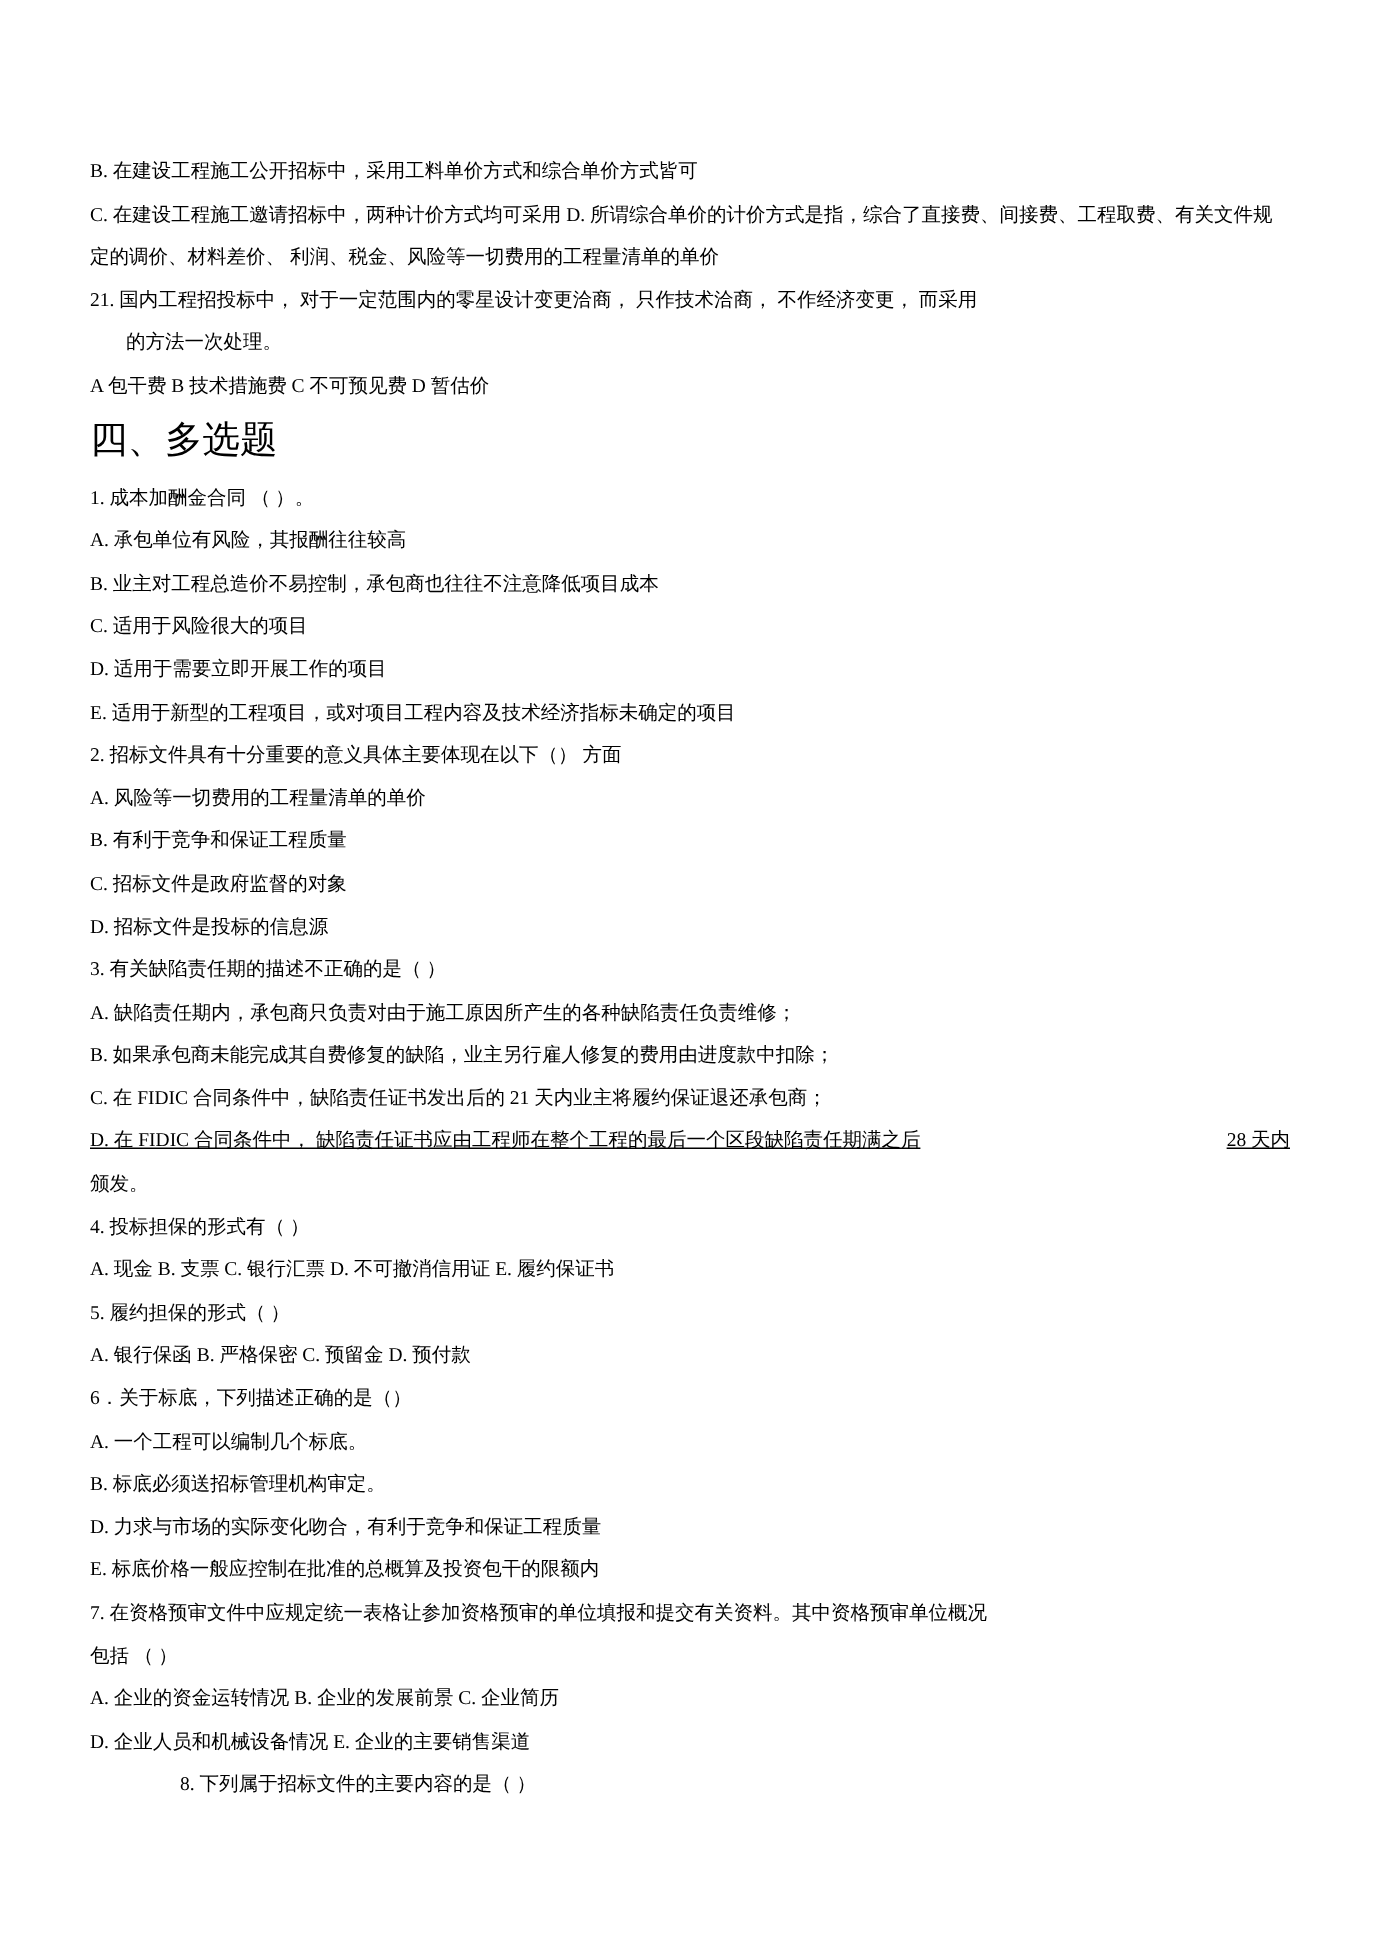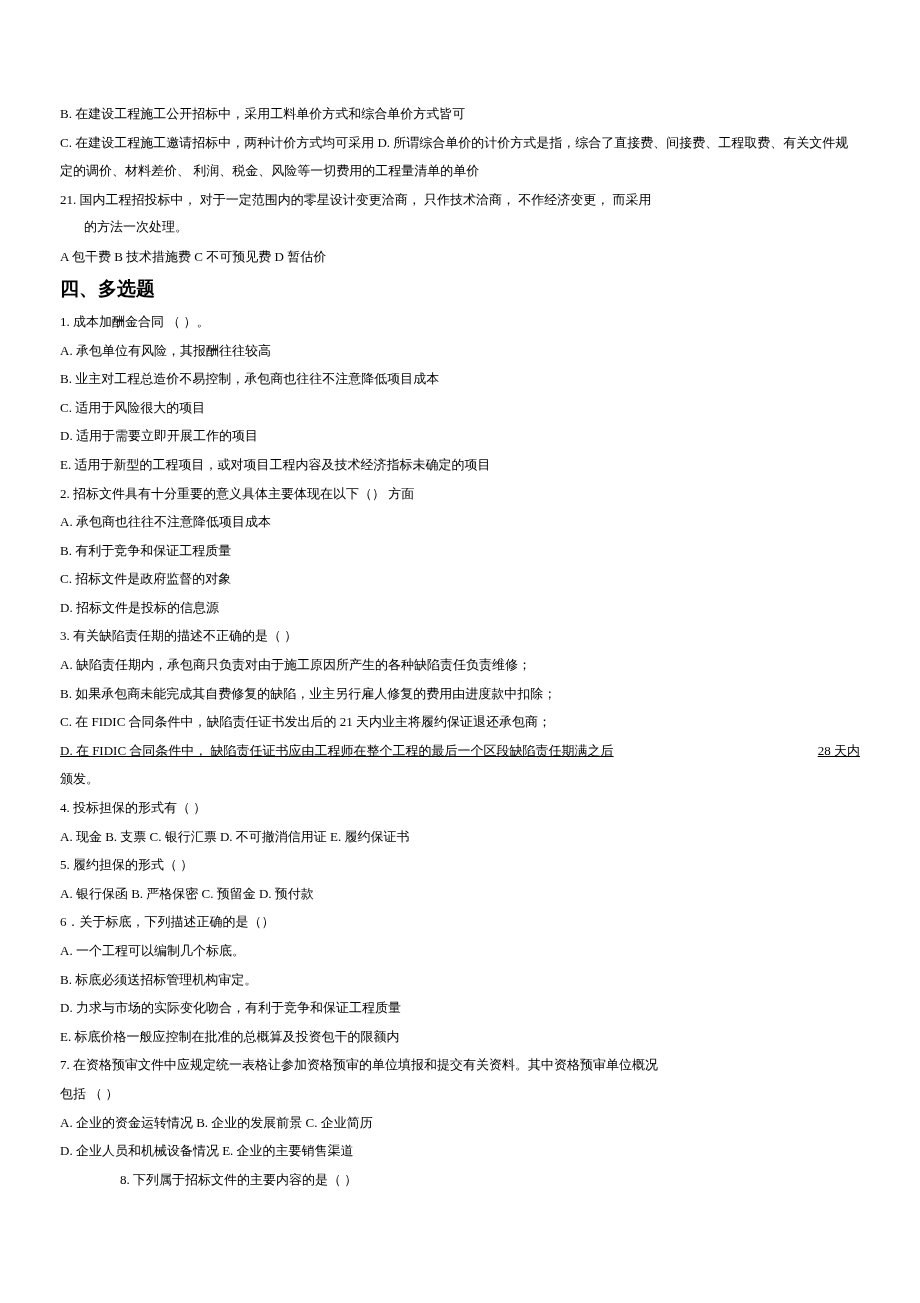--- a/index.html
+++ b/index.html
@@ -11,32 +11,30 @@
   }
   .page {
     width: 920px;
     min-height: 1303px;
     padding: 100px 60px 60px 60px;
     box-sizing: border-box;
     font-size: 13px;
     line-height: 2.2;
   }
   .section-title {
-    font-size: 19px;
+    font-size: 25px;
     font-family: "SimSun", "宋体", serif;
     line-height: 1.6;
     margin: 2px 0 4px 0;
-    font-weight: bold;
   }
   .line {
     display: block;
   }
   .indent {
     padding-left: 24px;
-    font-family: Liberation Mono, monospace;
   }
   .indent-big {
     padding-left: 60px;
   }
   .row-split {
     display: flex;
     justify-content: space-between;
     text-decoration: underline;
   }
   .row-split .right {
@@ -59,21 +57,21 @@
   <div class="section-title">四、多选题</div>
 
   <span class="line">1. 成本加酬金合同 （ ）。</span>
   <span class="line">A. 承包单位有风险，其报酬往往较高</span>
   <span class="line">B. 业主对工程总造价不易控制，承包商也往往不注意降低项目成本</span>
   <span class="line">C. 适用于风险很大的项目</span>
   <span class="line">D. 适用于需要立即开展工作的项目</span>
   <span class="line">E. 适用于新型的工程项目，或对项目工程内容及技术经济指标未确定的项目</span>
 
   <span class="line">2. 招标文件具有十分重要的意义具体主要体现在以下（） 方面</span>
-  <span class="line">A. 承包商也往往不注意降低项目成本</span>
+  <span class="line">A. 风险等一切费用的工程量清单的单价</span>
   <span class="line">B. 有利于竞争和保证工程质量</span>
   <span class="line">C. 招标文件是政府监督的对象</span>
   <span class="line">D. 招标文件是投标的信息源</span>
 
   <span class="line">3. 有关缺陷责任期的描述不正确的是（ ）</span>
   <span class="line">A. 缺陷责任期内，承包商只负责对由于施工原因所产生的各种缺陷责任负责维修；</span>
   <span class="line">B. 如果承包商未能完成其自费修复的缺陷，业主另行雇人修复的费用由进度款中扣除；</span>
   <span class="line">C. 在 FIDIC 合同条件中，缺陷责任证书发出后的 21 天内业主将履约保证退还承包商；</span>
   <div class="row-split">
     <span>D. 在 FIDIC 合同条件中， 缺陷责任证书应由工程师在整个工程的最后一个区段缺陷责任期满之后</span>

